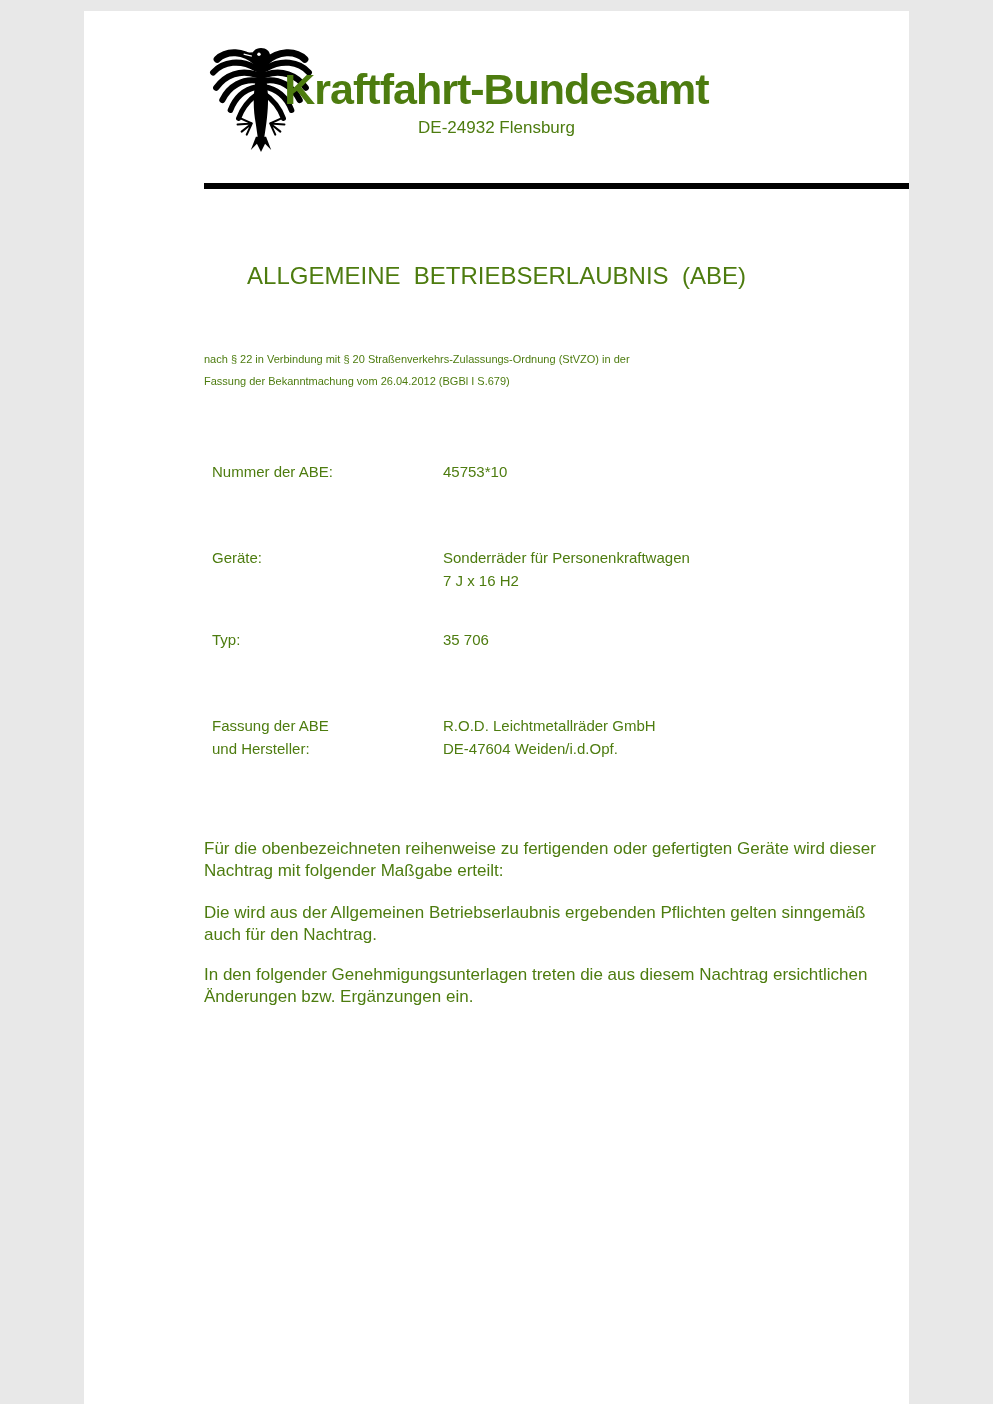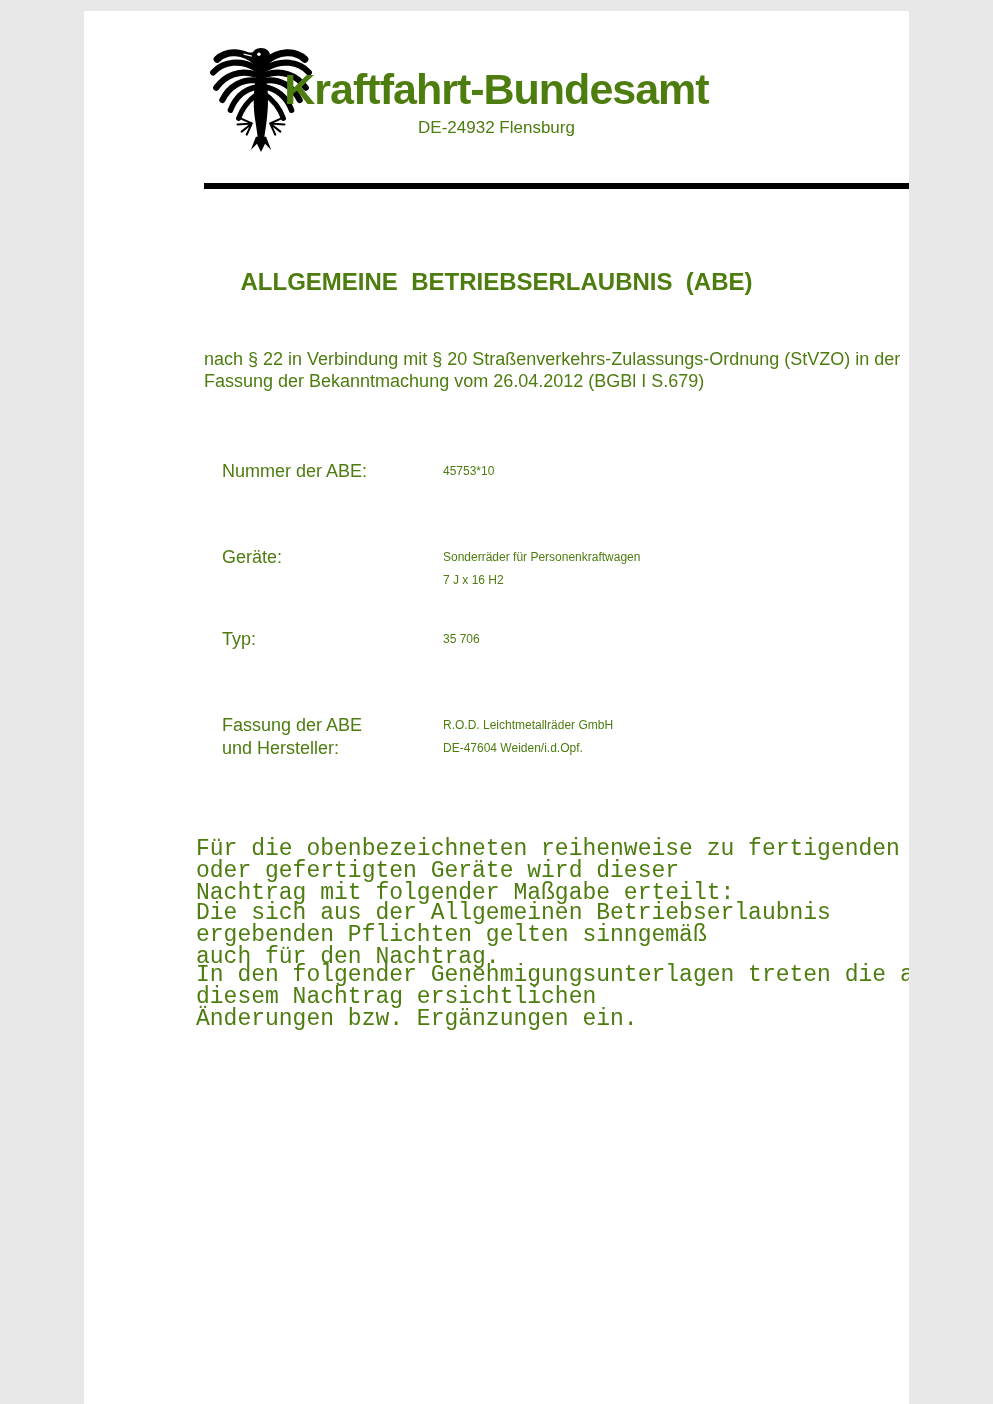--- a/index.html
+++ b/index.html
@@ -24,50 +24,49 @@
   .agency-location{
     position:absolute;left:0;right:0;top:107px;
     text-align:center;
     font-size:17px;font-weight:normal;
   }
   .header-rule{
     position:absolute;left:120px;top:172px;width:757px;height:6px;
     background:#000;
   }
   .doc-title{
-    position:absolute;left:0;right:0;top:257px;
+    position:absolute;left:0;right:0;top:251px;
     text-align:center;
-    font-size:24px;font-weight:bold;
+    font-size:24px;font-weight:normal;
     white-space:pre;
   }
   .legal-basis{
     position:absolute;left:120px;top:337px;width:760px;
-    font-size:18px;line-height:22px;
+    font-size:11px;line-height:22px;
     white-space:pre-line;
   }
   .field-row{position:absolute;left:125px;width:760px;}
   .row-1{top:449px;}
   .row-2{top:535px;}
   .row-3{top:617px;}
   .row-4{top:703px;}
   .field-label{
-    position:absolute;left:13px;top:0;width:225px;
-    font-size:18px;line-height:23px;
+    position:absolute;left:3px;top:0;width:225px;
+    font-size:15px;line-height:23px;
     white-space:pre-line;
   }
   .field-value{
     position:absolute;left:234px;top:0;width:520px;
-    font-size:12px;line-height:23px;
+    font-size:15px;line-height:23px;
     white-space:pre-line;
   }
   .para{
-    position:absolute;left:112px;width:760px;
-    font-size:23px;line-height:22px;
+    position:absolute;left:120px;width:760px;
+    font-size:17px;line-height:22px;
     white-space:pre-line;
-    font-family:Liberation Mono, monospace;
   }
   .para-1{top:827px;}
   .para-2{top:891px;}
   .para-3{top:953px;}
 </style>
 </head>
 <body>
 
 <div class="page">
 
@@ -133,18 +132,18 @@
 
   <div class="field-row row-4">
     <div class="field-label">Fassung der ABE
 und Hersteller:</div>
     <div class="field-value">R.O.D. Leichtmetallräder GmbH
 DE-47604 Weiden/i.d.Opf.</div>
   </div>
 
   <div class="para para-1">Für die obenbezeichneten reihenweise zu fertigenden oder gefertigten Geräte wird dieser
 Nachtrag mit folgender Maßgabe erteilt:</div>
-  <div class="para para-2">Die sich aus der Allgemeinen Betriebserlaubnis ergebenden Pflichten gelten sinngemäß
+  <div class="para para-2">Die wird aus der Allgemeinen Betriebserlaubnis ergebenden Pflichten gelten sinngemäß
 auch für den Nachtrag.</div>
   <div class="para para-3">In den folgender Genehmigungsunterlagen treten die aus diesem Nachtrag ersichtlichen
 Änderungen bzw. Ergänzungen ein.</div>
 
 </div>
 
 </body></html>

